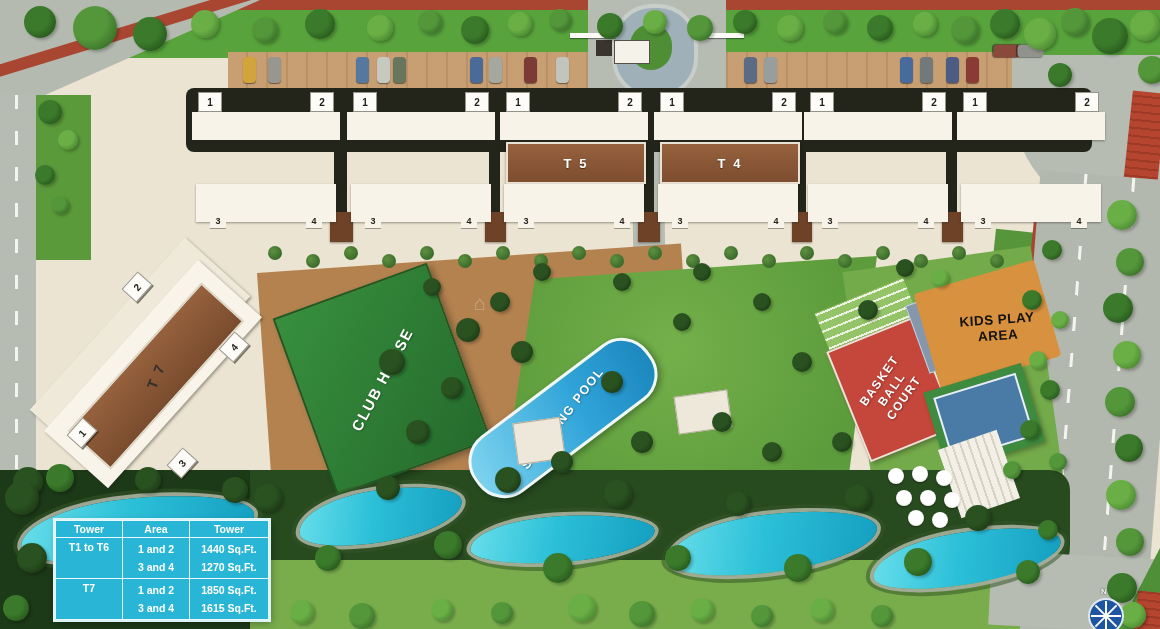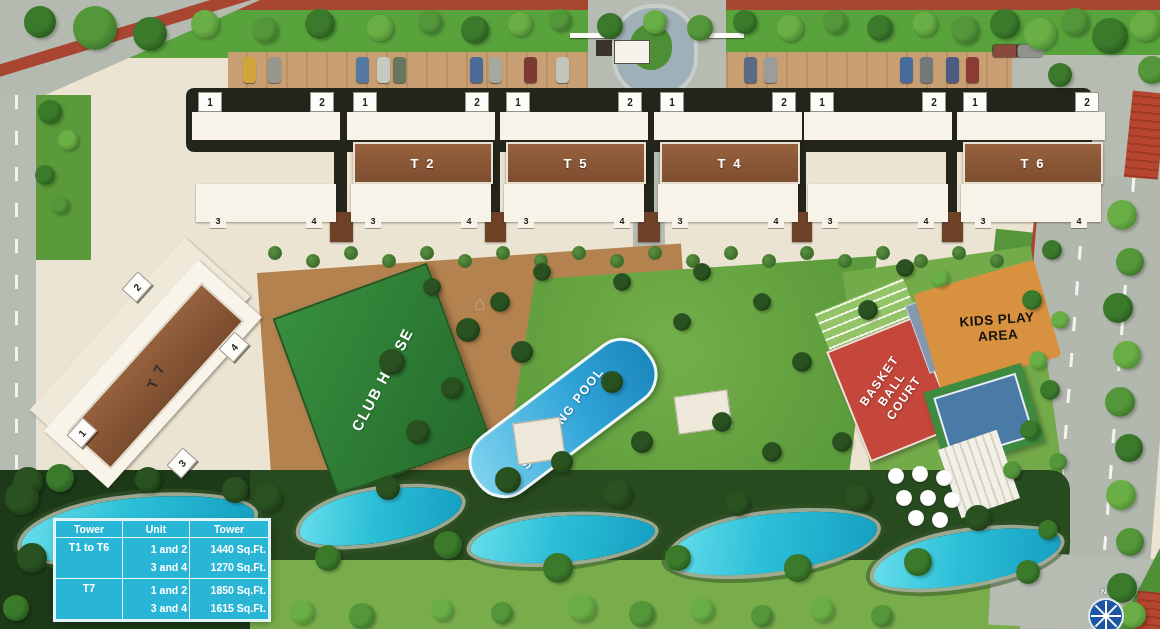--- a/index.html
+++ b/index.html
@@ -34,21 +34,21 @@
         box-shadow:0 1px 2px rgba(0,0,0,.35);}
   .dash-v{position:absolute;top:0;bottom:0;width:3px;
         background:repeating-linear-gradient(180deg,#f4f4ee 0 14px,transparent 14px 36px);}
   
   #spec-table{position:absolute;left:55px;top:520px;width:198px;z-index:60;border-collapse:collapse;
         background:var(--cyan,#29b6d6);color:#fff;table-layout:fixed;
         box-shadow:0 0 0 2px #dff4f9,2px 3px 8px rgba(0,0,0,.35);font-size:10.5px;font-weight:bold;}
   #spec-table th,#spec-table td{border:1.5px solid #e8f8fc;padding:2px 2px;text-align:center;}
   #spec-table .title-cell{font-size:11px;letter-spacing:.4px;padding:3px 2px;}
   #spec-table td.tower-cell{vertical-align:top;padding-top:3px;}
-  #spec-table .line{height:18px;line-height:18px;text-align:right;}
+  #spec-table .line{height:18px;line-height:18px;}
   
   .compass{position:absolute;left:1088px;top:598px;width:36px;height:36px;z-index:55;}
   .compass .disc{position:absolute;inset:0;border-radius:50%;background:#1e55a0;border:2px solid #dfe8f2;}
   .compass .spoke{position:absolute;left:50%;top:3px;bottom:3px;width:2px;margin-left:-1px;background:#fff;}
   .compass .n{position:absolute;left:13px;top:-11px;font-size:8px;font-weight:bold;color:#f4f6f8;text-shadow:0 0 2px #333;}
   .watermark{position:absolute;left:474px;top:292px;z-index:50;display:flex;align-items:center;gap:7px;
         color:rgba(255,255,255,.28);font-size:17px;font-weight:bold;letter-spacing:3px;}
   .watermark .house{font-size:20px;letter-spacing:0;}
 </style>
 </head>
@@ -154,23 +154,20 @@
         <div class="unit-tag" style="left: 118px; top: 0px;">2</div>
         <div class="slab upper"></div>
         <div class="slab lower"></div>
         <div class="unit-num" style="left: 18px; top: 122px;">3</div>
         <div class="unit-num" style="left: 114px; top: 122px;">4</div>
       </div>
       <div class="tower" style="position: absolute; left: 347px; top: 92px;">
         <div class="unit-tag" style="left: 6px; top: 0px;">1</div>
         <div class="unit-tag" style="left: 118px; top: 0px;">2</div>
         <div class="slab upper"></div>
-        <div class="roof">
-          <div class="roof-label">T 2</div>
-        </div>
         <div class="slab lower"></div>
         <div class="unit-num" style="left: 18px; top: 122px;">3</div>
         <div class="unit-num" style="left: 114px; top: 122px;">4</div>
       </div>
       <div class="tower" style="position: absolute; left: 500px; top: 92px;">
         <div class="unit-tag" style="left: 6px; top: 0px;">1</div>
         <div class="unit-tag" style="left: 118px; top: 0px;">2</div>
         <div class="slab upper"></div>
         <div class="roof">
           <div class="roof-label">T 5</div>
@@ -195,23 +192,20 @@
         <div class="unit-tag" style="left: 118px; top: 0px;">2</div>
         <div class="slab upper"></div>
         <div class="slab lower"></div>
         <div class="unit-num" style="left: 18px; top: 122px;">3</div>
         <div class="unit-num" style="left: 114px; top: 122px;">4</div>
       </div>
       <div class="tower" style="position: absolute; left: 957px; top: 92px;">
         <div class="unit-tag" style="left: 6px; top: 0px;">1</div>
         <div class="unit-tag" style="left: 118px; top: 0px;">2</div>
         <div class="slab upper"></div>
-        <div class="roof">
-          <div class="roof-label">T 6</div>
-        </div>
         <div class="slab lower"></div>
         <div class="unit-num" style="left: 18px; top: 122px;">3</div>
         <div class="unit-num" style="left: 114px; top: 122px;">4</div>
       </div>
     </div>
 
   <div class="abs" style="left:30px;top:245px;width:250px;height:245px;">
     <div class="abs" style="left:-6px;top:64px;width:232px;height:88px;background:#efe9da;transform:rotate(-48deg);box-shadow:0 2px 3px rgba(30,30,20,.4);"></div>
     <div class="abs" style="left:8px;top:86px;width:230px;height:86px;background:#f8f4ea;transform:rotate(-48deg);box-shadow:0 2px 3px rgba(30,30,20,.4);"></div>
     <div class="abs" style="left:26px;top:102px;width:196px;height:54px;background:linear-gradient(#96613d,#7a4c2e);border:2px solid #ddd5c5;transform:rotate(-48deg);display:flex;align-items:center;justify-content:center;">
@@ -366,21 +360,21 @@
       <div class="tree" style="left: 46px; top: 464px; width: 28px; height: 28px; background: radial-gradient(circle at 35% 35%, rgb(58, 122, 42) 0px, rgb(58, 122, 42) 45%, rgb(29, 68, 22) 100%); box-shadow: rgba(0, 0, 0, 0.25) 2px 2px 3px;"></div>
       <div class="tree" style="left: 17px; top: 543px; width: 30px; height: 30px; background: radial-gradient(circle at 35% 35%, rgb(42, 82, 32) 0px, rgb(42, 82, 32) 45%, rgb(20, 45, 16) 100%); box-shadow: rgba(0, 0, 0, 0.25) 2px 2px 3px;"></div>
       <div class="tree" style="left: 3px; top: 595px; width: 26px; height: 26px; background: radial-gradient(circle at 35% 35%, rgb(58, 122, 42) 0px, rgb(58, 122, 42) 45%, rgb(29, 68, 22) 100%); box-shadow: rgba(0, 0, 0, 0.25) 2px 2px 3px;"></div>
       <div class="tree" style="left: 222px; top: 477px; width: 26px; height: 26px; background: radial-gradient(circle at 35% 35%, rgb(42, 82, 32) 0px, rgb(42, 82, 32) 45%, rgb(20, 45, 16) 100%); box-shadow: rgba(0, 0, 0, 0.25) 2px 2px 3px;"></div>
     </div>
 
   <table id="spec-table">
       <tbody>
         <tr>
           <th style="width: 62px;">Tower</th>
-          <th style="width: 62px;">Unit</th>
+          <th style="width: 62px;">Area</th>
           <th style="width: 74px;">Tower</th>
         </tr>
         <tr>
           <td class="tower-cell">T1 to T6</td>
           <td>
             <div class="line">1 and 2</div>
             <div class="line">3 and 4</div>
           </td>
           <td>
             <div class="line">1440 Sq.Ft.</div>

